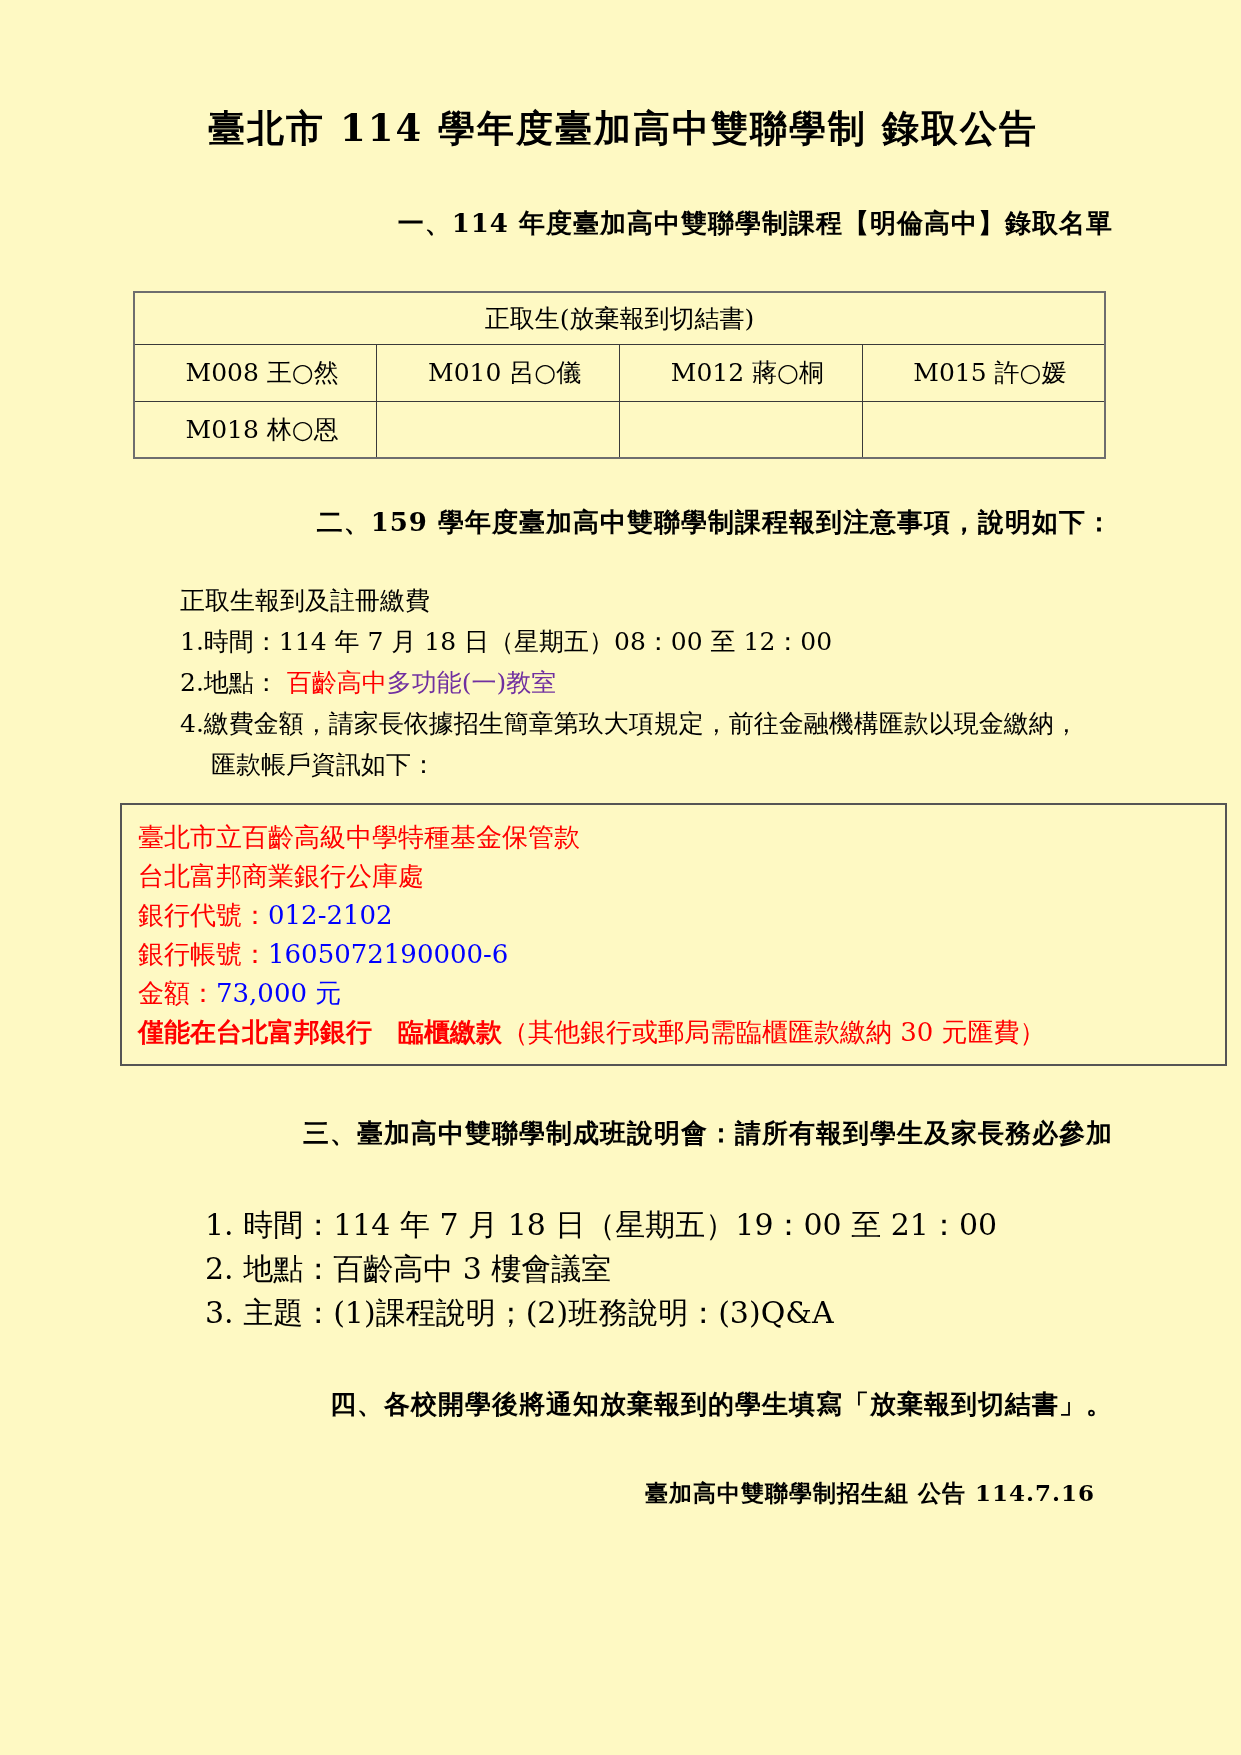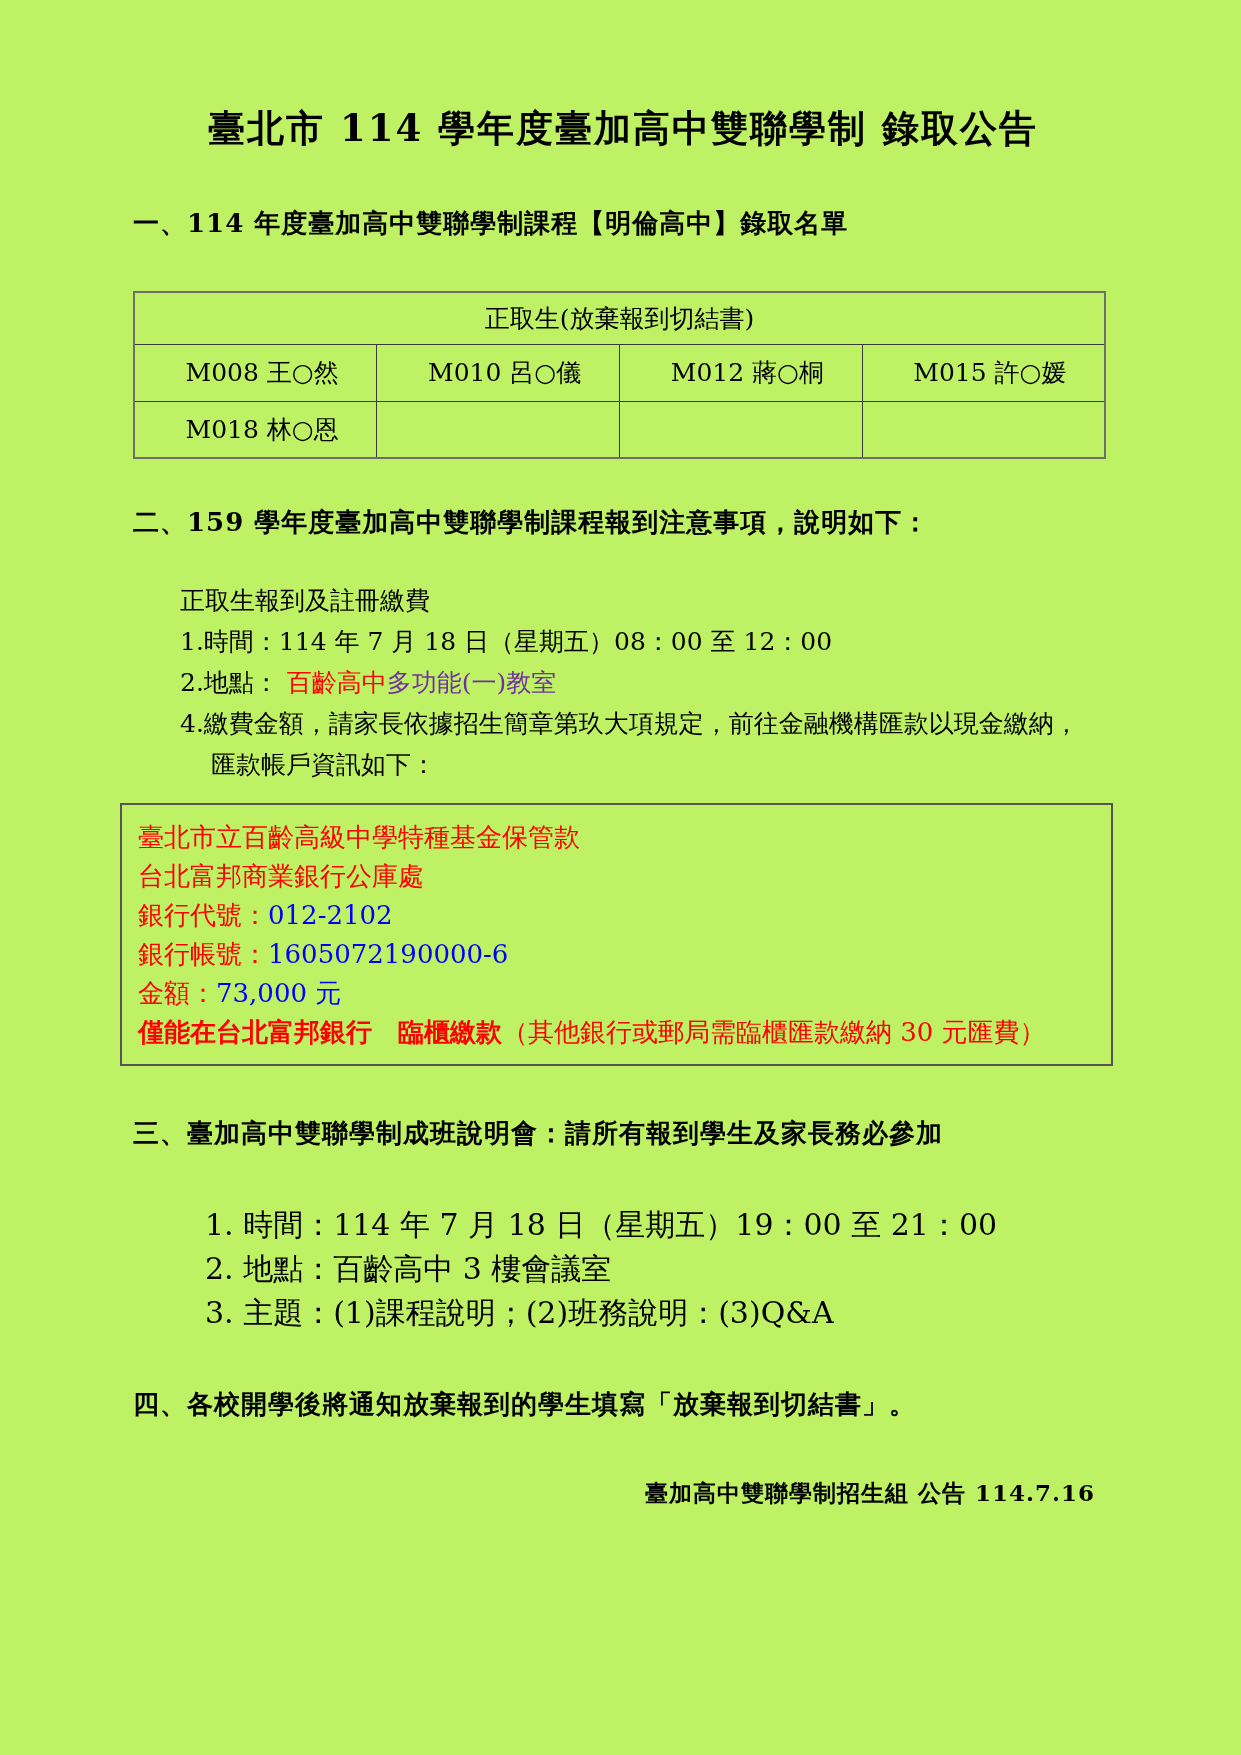--- a/index.html
+++ b/index.html
@@ -2,40 +2,41 @@
 <html><head>
 <meta charset="utf-8">
 <style>
   * { margin: 0; padding: 0; box-sizing: border-box; }
   html, body { background: #ffffff; }
   .page {
     position: relative;
     width: 1241px;
     height: 1755px;
     margin: 0 auto;
-    background: #bef264;
+    background: #fef9c3;
     color: #000000;
     font-family: "DejaVu Serif", "Liberation Serif", serif;
     overflow: hidden;
   }
   .content {
     padding: 104px 128px 0 133px; 
   }
   .doc-title {
     text-align: center;
     font-size: 37px;
     font-weight: bold;
     letter-spacing: 2px;
     margin-bottom: 52px;
     white-space: nowrap;
   }
   .section-heading {
     font-size: 26px;
     font-weight: bold;
     letter-spacing: 1px;
+    text-align: right;
   }
   .heading-1 { margin-bottom: 50px; }
   .heading-2 { margin-top: 46px; margin-bottom: 40px; }
   .heading-3 { margin-top: 50px; margin-bottom: 52px; }
   .heading-4 { margin-top: 52px; }
 
   table.admission-table {
     border-collapse: collapse;
     width: 973px;
     table-layout: fixed;
@@ -58,21 +59,21 @@
     line-height: 41px;
   }
   .hanging {
     padding-left: 31px;
     text-indent: -31px;
     max-width: 905px;
   }
   .bank-box {
     margin-top: 18px;
     margin-left: -13px;
-    width: 993px;
+    width: 1107px;
     border: 2px solid #555555;
     padding: 13px 14px 12px 16px;
     font-size: 26px;
     line-height: 39px;
   }
   .red    { color: #ff0000; }
   .blue   { color: #0000ff; }
   .navy   { color: #1f3864; }
   .purple { color: #7030a0; }
   .bold   { font-weight: bold; }

